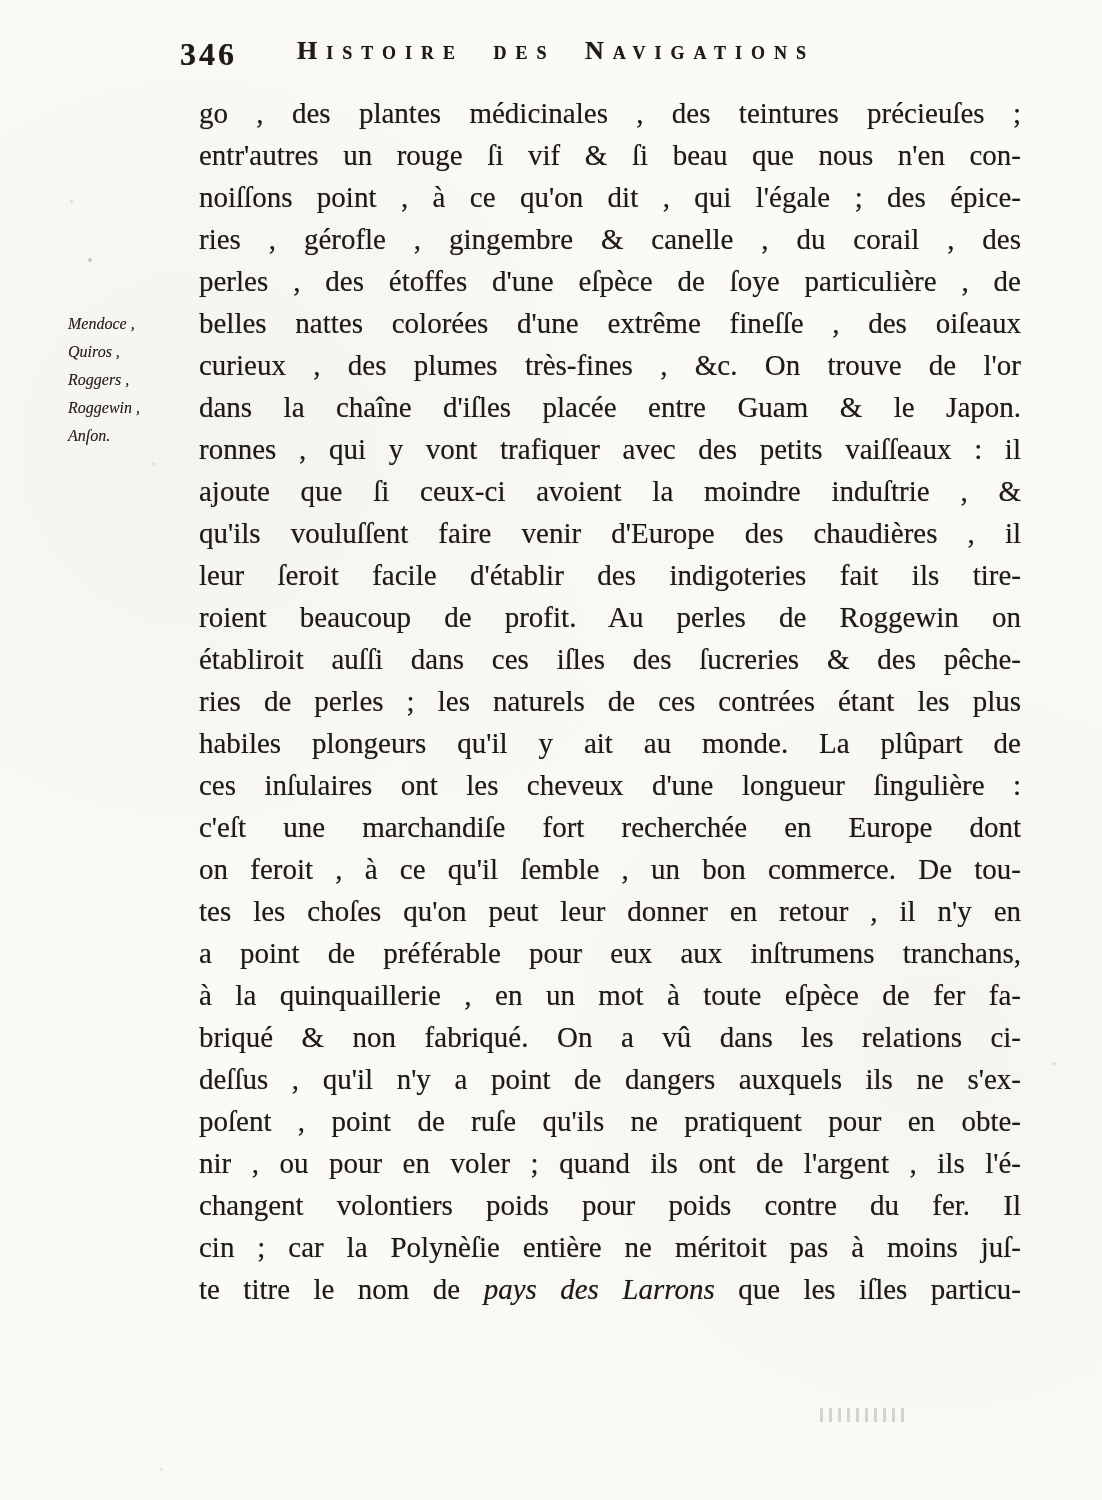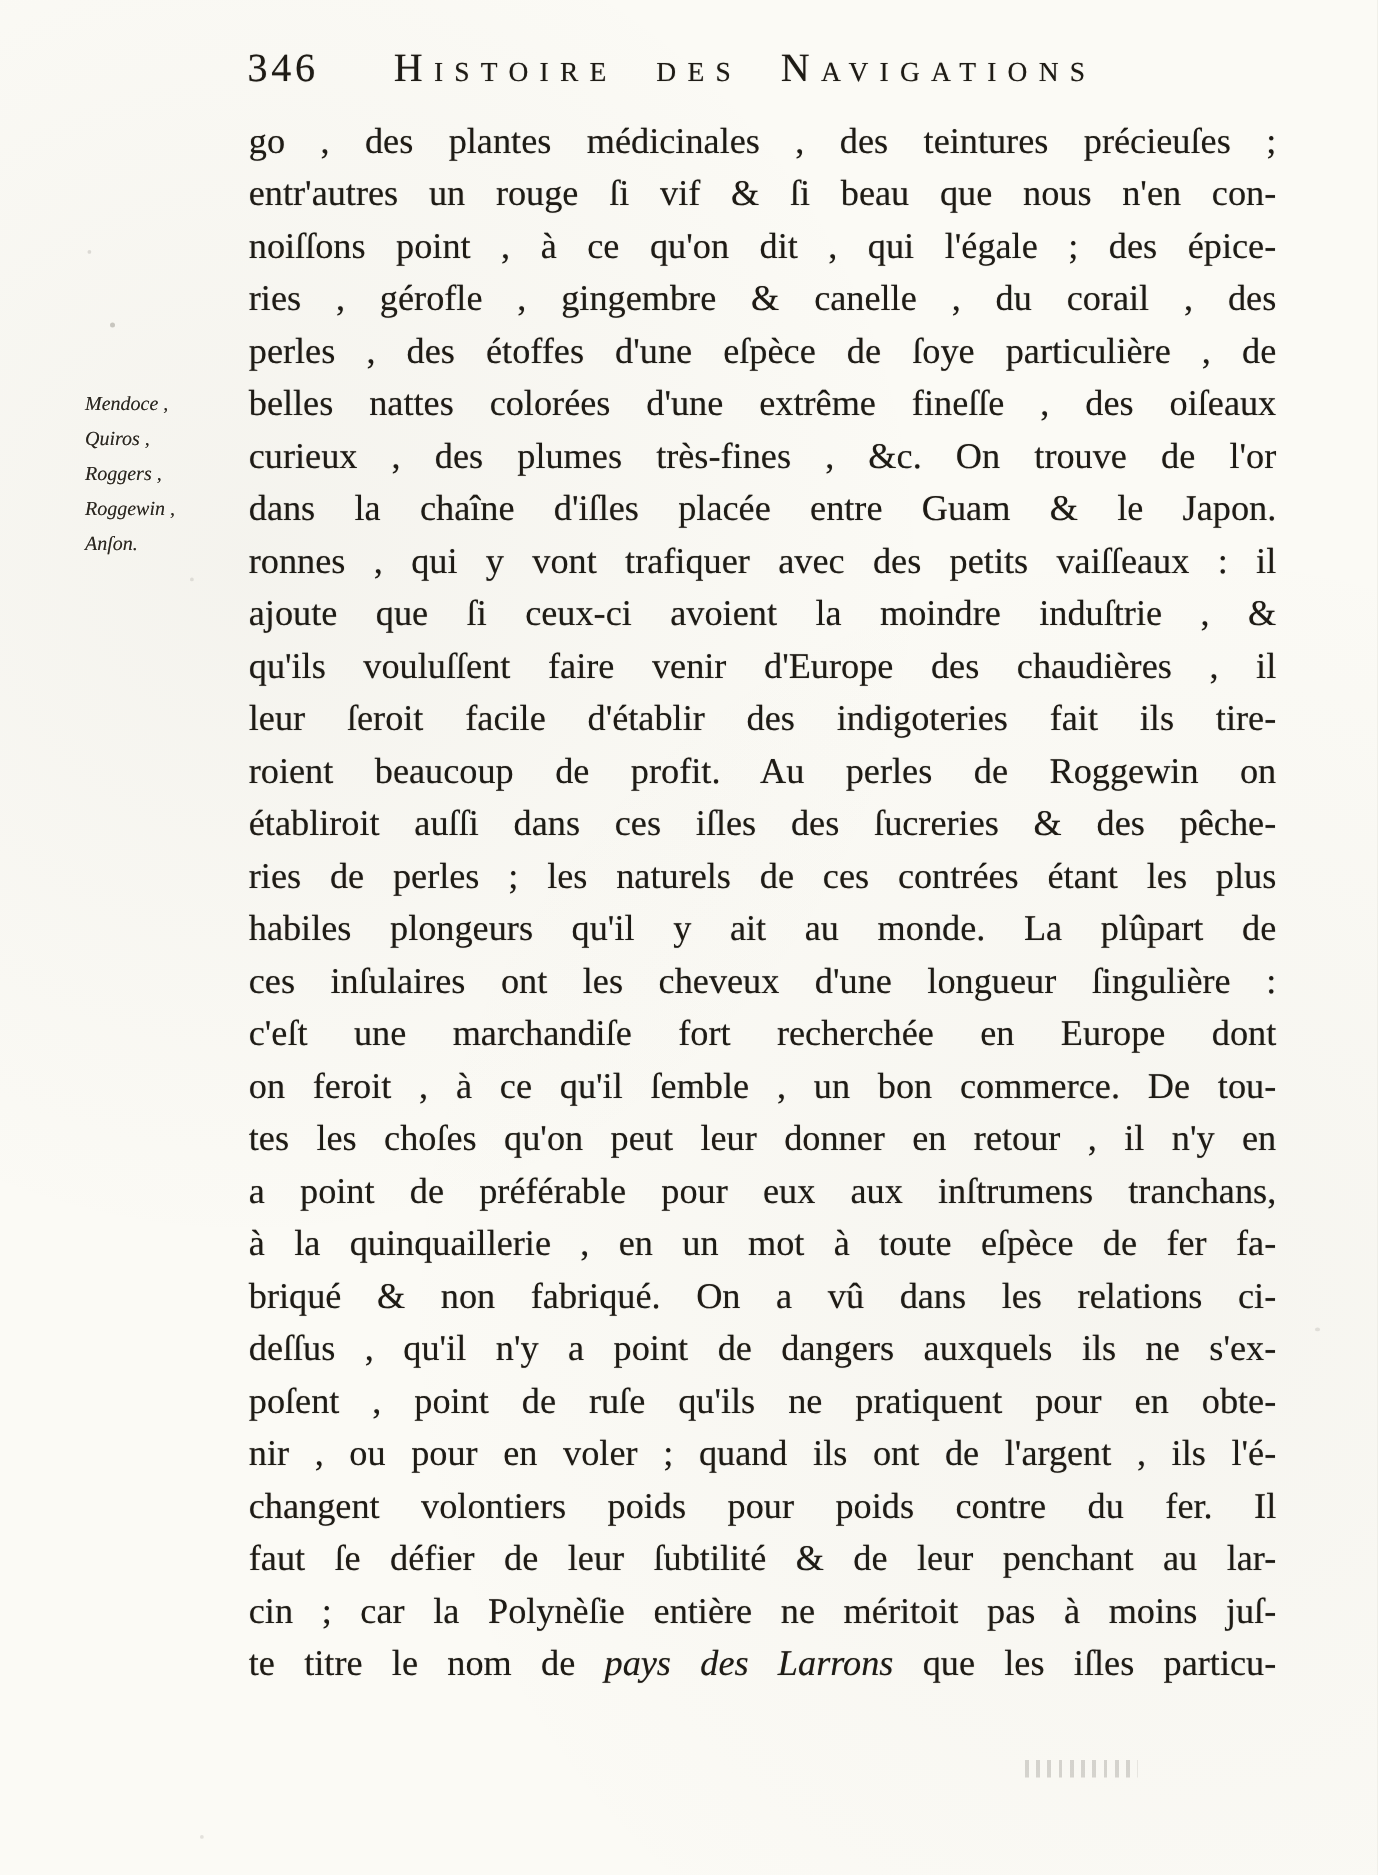--- a/index.html
+++ b/index.html
@@ -17,35 +17,36 @@
       radial-gradient(circle at 85% 70%, rgba(120,115,100,0.04), transparent 45%),
       #fbfaf5;
     color: #1e1b15;
     font-family: "Liberation Serif", "DejaVu Serif", serif;
     overflow: hidden;
   }
   
   .header-row {
     position: absolute;
     top: 36px;
-    left: 198px;
+    left: 180px;
     width: 828px;
     display: flex;
     align-items: flex-start;
+    font-weight: bold;
   }
   .page-number {
     font-size: 32px;
     letter-spacing: 3px;
     margin-right: 60px;
     text-shadow: 0 0 0.7px rgba(20,15,10,0.55);
   }
   .running-title {
     flex: 1;
     font-variant: small-caps;
-    font-size: 32px;
+    font-size: 26px;
     letter-spacing: 9px;
     word-spacing: 14px;
     white-space: nowrap;
     text-shadow: 0 0 0.7px rgba(20,15,10,0.55);
   }
   
   .margin-notes {
     position: absolute;
     top: 310px;
     left: 68px;
@@ -135,21 +136,20 @@
       <div class="line"><span>c'eſt une marchandiſe fort recherchée en Europe dont</span></div>
       <div class="line"><span>on feroit , à ce qu'il ſemble , un bon commerce. De tou-</span></div>
       <div class="line"><span>tes les choſes qu'on peut leur donner en retour , il n'y en</span></div>
       <div class="line"><span>a point de préférable pour eux aux inſtrumens tranchans,</span></div>
       <div class="line"><span>à la quinquaillerie , en un mot à toute eſpèce de fer fa-</span></div>
       <div class="line"><span>briqué &amp; non fabriqué. On a vû dans les relations ci-</span></div>
       <div class="line"><span>deſſus , qu'il n'y a point de dangers auxquels ils ne s'ex-</span></div>
       <div class="line"><span>poſent , point de ruſe qu'ils ne pratiquent pour en obte-</span></div>
       <div class="line"><span>nir , ou pour en voler ; quand ils ont de l'argent , ils l'é-</span></div>
       <div class="line"><span>changent volontiers poids pour poids contre du fer. Il</span></div>
-      <div class="line"><span>faut ſe défier de leur ſubtilité &amp; de leur penchant au lar-</span></div>
       <div class="line"><span>cin ; car la Polynèſie entière ne méritoit pas à moins juſ-</span></div>
       <div class="line"><span>te titre le nom de </span><span class="it">pays des Larrons</span><span> que les iſles particu-</span></div>
     </div>
 
   <div class="speck s1"></div>
   <div class="speck s2"></div>
   <div class="speck s3"></div>
   <div class="speck s4"></div>
   <div class="speck s5"></div>
   <div class="smudge"></div>

